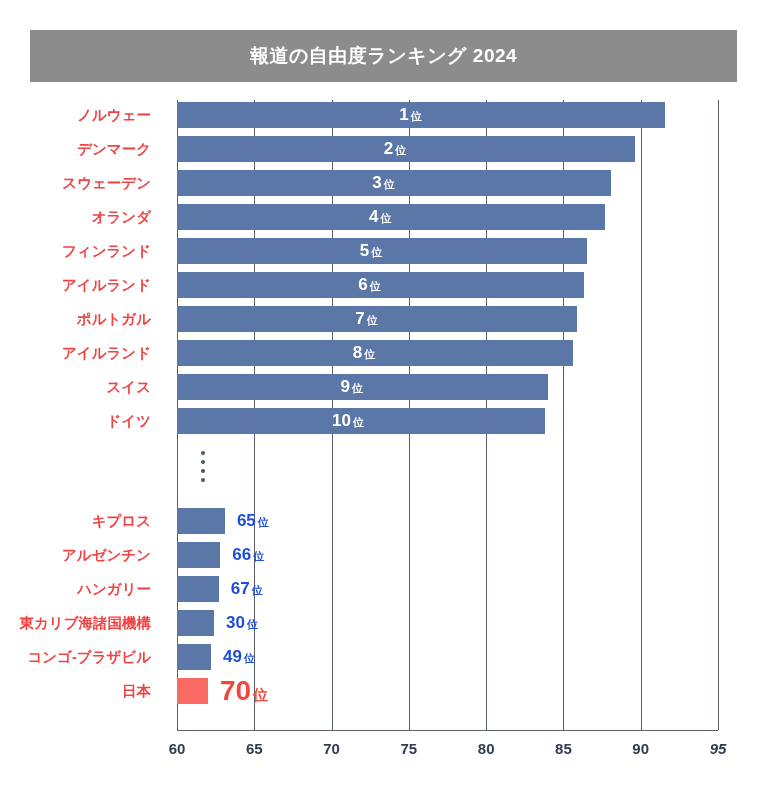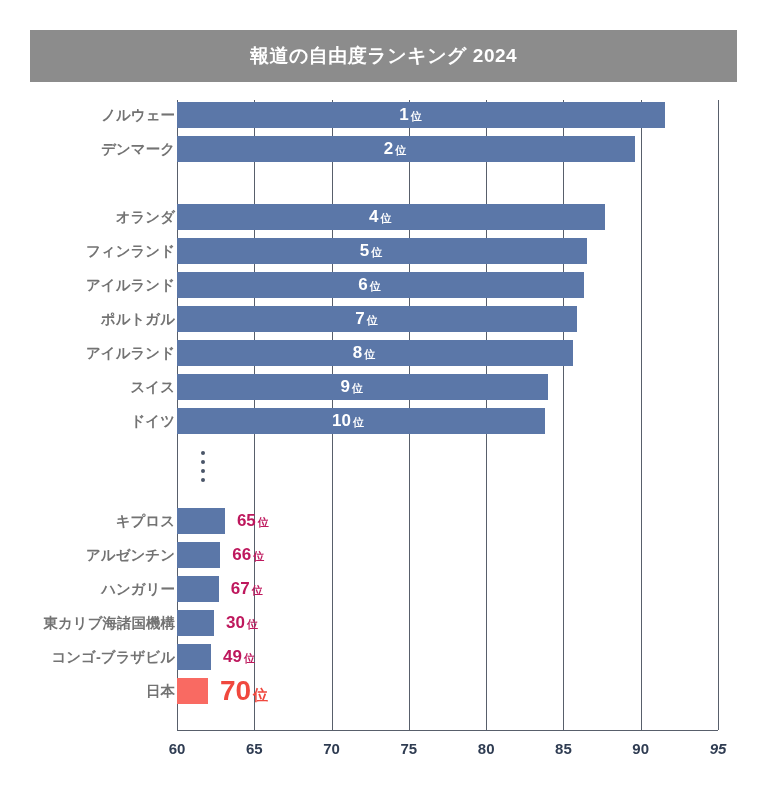--- a/index.html
+++ b/index.html
@@ -61,26 +61,26 @@
 
   .bar-row {
     position: absolute;
     height: 30px;
     left: 0;
     right: 0;
   }
 
   .cat-label {
     position: absolute;
-    right: 592px; 
+    right: 616px; 
     top: 50%;
     transform: translateY(-50%);
     font-size: 14.5px;
     font-weight: bold;
-    color: #737373;
+    color: #ef4444;
     white-space: nowrap;
     text-align: right;
   }
 
   .bar {
     position: absolute;
     left: 177px;
     top: 2px;
     height: 26px;
     background: #5b77a8;
@@ -98,21 +98,21 @@
     color: #ffffff;
     white-space: nowrap;
   }
   .bar-value .unit {
     font-size: 11px;
     font-weight: bold;
     margin-left: 2px;
   }
 
   .bar-value.outside {
-    color: #be185d;
+    color: #1d4ed8;
   }
   .bar-value.outside.big {
     color: #f0483e;
     font-size: 28px;
   }
   .bar-value.outside.big .unit {
     font-size: 15px;
     color: #f0483e;
   }
 
@@ -173,20 +173,25 @@
       <div class="bar-row" style="top: 4px;">
         <div class="cat-label">ノルウェー</div>
         <div class="bar" style="width: 488.446px;"></div>
         <div class="bar-value" style="left: 399.223px;"><span class="num">1</span><span class="unit">位</span></div>
       </div>
       <div class="bar-row" style="top: 38px;">
         <div class="cat-label">デンマーク</div>
         <div class="bar" style="width: 457.531px;"></div>
         <div class="bar-value" style="left: 383.766px;"><span class="num">2</span><span class="unit">位</span></div>
       </div>
+      <div class="bar-row" style="top: 72px;">
+        <div class="cat-label">スウェーデン</div>
+        <div class="bar" style="width: 434.346px;"></div>
+        <div class="bar-value" style="left: 372.173px;"><span class="num">3</span><span class="unit">位</span></div>
+      </div>
       <div class="bar-row" style="top: 106px;">
         <div class="cat-label">オランダ</div>
         <div class="bar" style="width: 428.163px;"></div>
         <div class="bar-value" style="left: 369.081px;"><span class="num">4</span><span class="unit">位</span></div>
       </div>
       <div class="bar-row" style="top: 140px;">
         <div class="cat-label">フィンランド</div>
         <div class="bar" style="width: 409.614px;"></div>
         <div class="bar-value" style="left: 359.807px;"><span class="num">5</span><span class="unit">位</span></div>
       </div>

